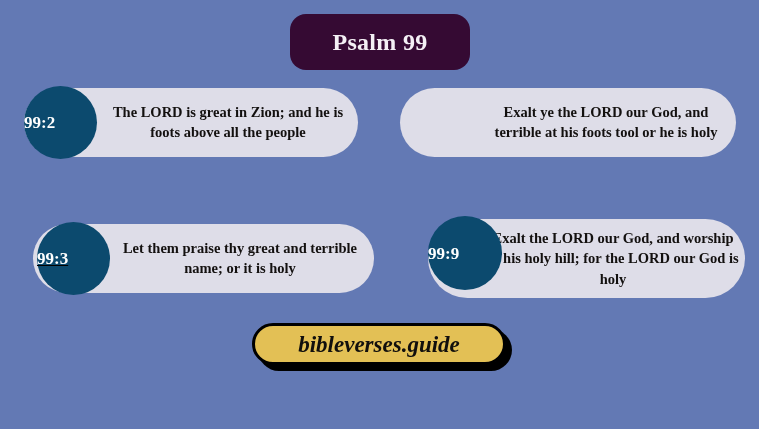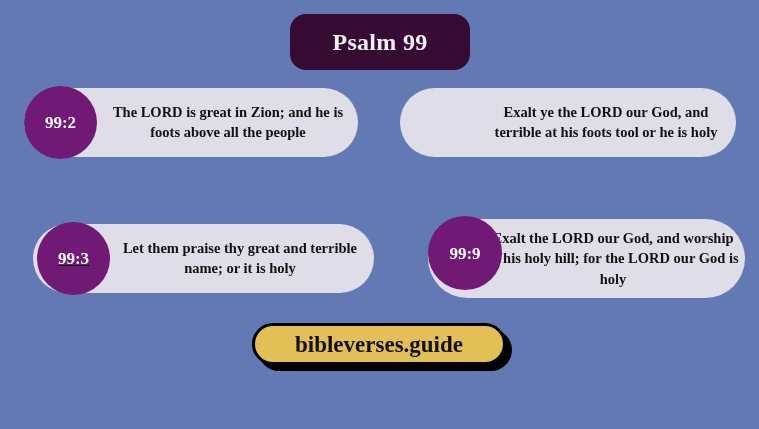--- a/index.html
+++ b/index.html
@@ -53,24 +53,24 @@
     left: 0;
     top: 0;
     right: 0;
     bottom: 0;
     background: #dedde8;
     border-radius: 999px;
   }
   .verse-badge {
     position: absolute;
     border-radius: 50%;
-    background: #701a75;
-    display: flex;
-    align-items: center;
-    justify-content: center;
+    background: #0c4a6e;
+    display: flex;
+    align-items: center;
+    justify-content: flex-start;
     z-index: 3;
   }
   .verse-badge span {
     color: #ffffff;
     font-size: 17px;
     font-weight: bold;
     line-height: 1;
   }
   .verse-text {
     position: absolute;
@@ -178,20 +178,21 @@
     display: flex;
     align-items: center;
     justify-content: center;
     box-sizing: border-box;
   }
   .footer-text {
     color: #110f0d;
     font-size: 23px;
     font-weight: bold;
     line-height: 1;
+    font-style: italic;
   }
 </style>
 </head>
 <body>
 
 <div class="canvas">
 
   <div class="title-pill">
     <div class="title-text">Psalm 99</div>
   </div>

